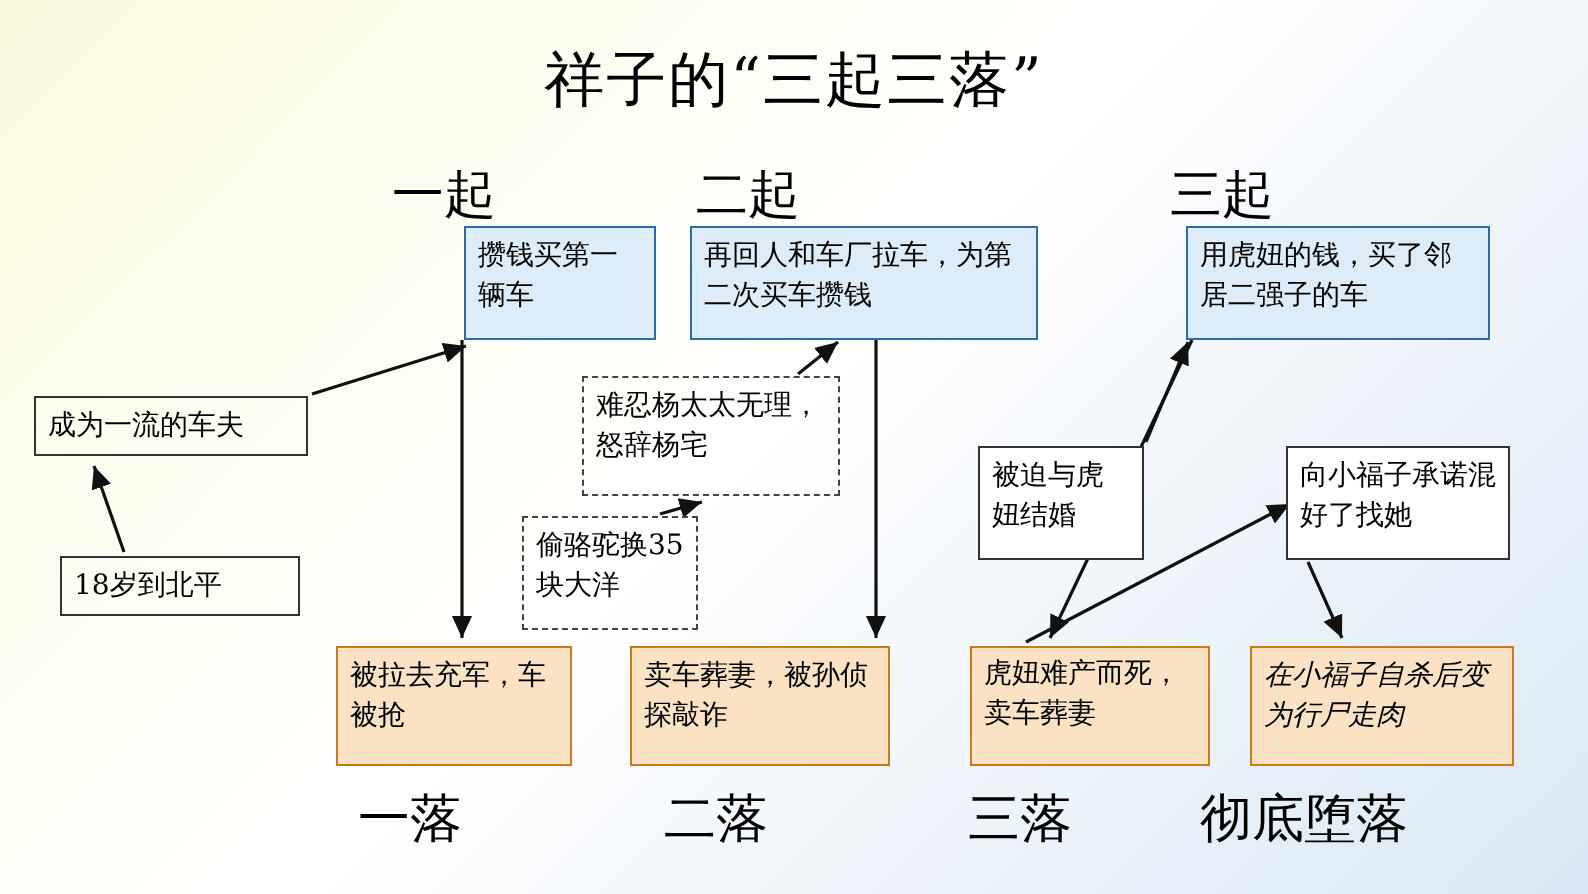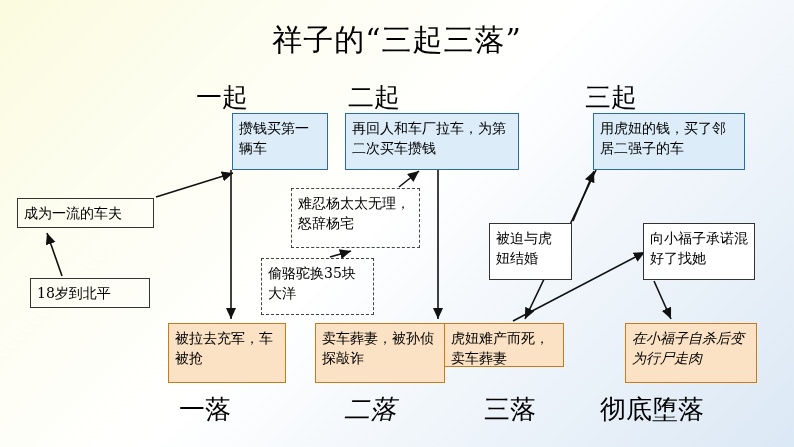--- a/index.html
+++ b/index.html
@@ -82,21 +82,21 @@
 
 <div id="slide">
 
   <div class="title">祥子的“三起三落”</div>
 
   <div class="stage-label" style="left:196px; top:80px; width:96px;">一起</div>
   <div class="stage-label" style="left:348px; top:80px; width:96px;">二起</div>
   <div class="stage-label" style="left:585px; top:80px; width:96px;">三起</div>
 
   <div class="stage-label" style="left:179px; top:392px; width:96px;">一落</div>
-  <div class="stage-label" style="left:344px; top:392px; width:96px;font-style:italic;">二落</div>
+  <div class="stage-label" style="left:332px; top:392px; width:96px;">二落</div>
   <div class="stage-label" style="left:484px; top:392px; width:96px;">三落</div>
   <div class="stage-label" style="left:600px; top:392px; width:130px;">彻底堕落</div>
 
   <svg class="arrows" viewBox="0 0 794 447">
     <defs>
       <marker id="ah" markerWidth="9" markerHeight="9" refX="7" refY="3.2" orient="auto">
         <path d="M0,0 L7,3.2 L0,6.4 z" fill="#111"></path>
       </marker>
     </defs>
     <g stroke="#111" stroke-width="1.6" fill="none" marker-end="url(#ah)">
@@ -109,24 +109,24 @@
       <line x1="573" y1="221" x2="594" y2="171"></line>
       <line x1="596" y1="170" x2="525" y2="319"></line>
       <line x1="513" y1="321" x2="645" y2="252"></line>
       <line x1="654" y1="281" x2="671" y2="319"></line>
     </g>
   </svg>
 
   <div class="box box-solid-plain" style="left:30px; top:278px; width:120px; height:30px;">18岁到北平</div>
   <div class="box box-solid-plain" style="left:17px; top:198px; width:137px; height:30px;">成为一流的车夫</div>
   <div class="box box-solid-blue" style="left:196px; top:113px; width:96px; height:57px;margin-left:36px;">攒钱买第一辆车</div>
-  <div class="box box-dashed" style="left:261px; top:258px; width:113px; height:57px;">偷骆驼换35块大洋</div>
+  <div class="box box-dashed" style="left:261px; top:258px; width:88px; height:57px;">偷骆驼换35块大洋</div>
   <div class="box box-orange" style="left:168px; top:323px; width:118px; height:60px;">被拉去充军，车被抢</div>
   <div class="box box-solid-blue" style="left:345px; top:113px; width:174px; height:57px;">再回人和车厂拉车，为第二次买车攒钱</div>
   <div class="box box-dashed" style="left:291px; top:188px; width:129px; height:60px;">难忍杨太太无理，怒辞杨宅</div>
   <div class="box box-orange" style="left:315px; top:323px; width:130px; height:60px;">卖车葬妻，被孙侦探敲诈</div>
   <div class="box box-solid-blue" style="left:557px; top:113px; width:152px; height:57px;margin-left:36px;">用虎妞的钱，买了邻居二强子的车</div>
   <div class="box box-white" style="left:489px; top:223px; width:83px; height:57px;">被迫与虎妞结婚</div>
-  <div class="box box-orange" style="left:444px; top:323px; width:120px; height:44px;">虎妞难产而死，卖车葬妻</div>
+  <div class="box box-orange" style="left:485px; top:323px; width:120px; height:60px;font-family:Liberation Serif, serif;">虎妞难产而死，卖车葬妻</div>
   <div class="box box-white" style="left:643px; top:223px; width:112px; height:57px;">向小福子承诺混好了找她</div>
   <div class="box box-orange" style="left:625px; top:323px; width:132px; height:60px;font-style:italic;">在小福子自杀后变为行尸走肉</div>
 
 </div>
 
 </body></html>

